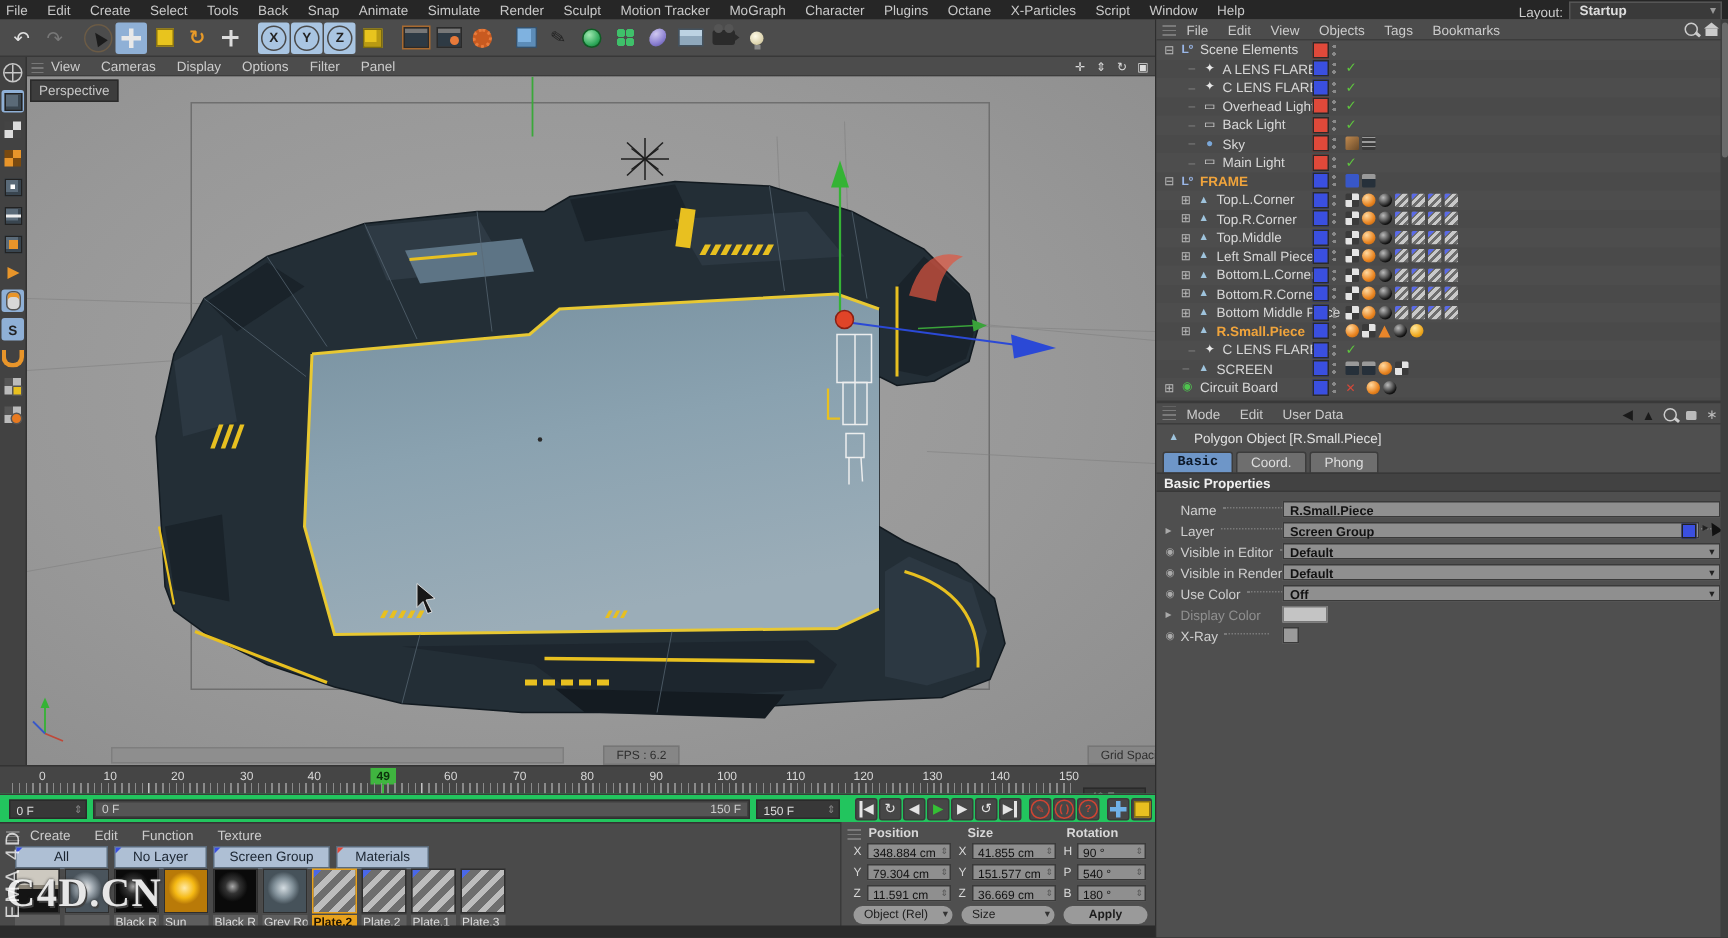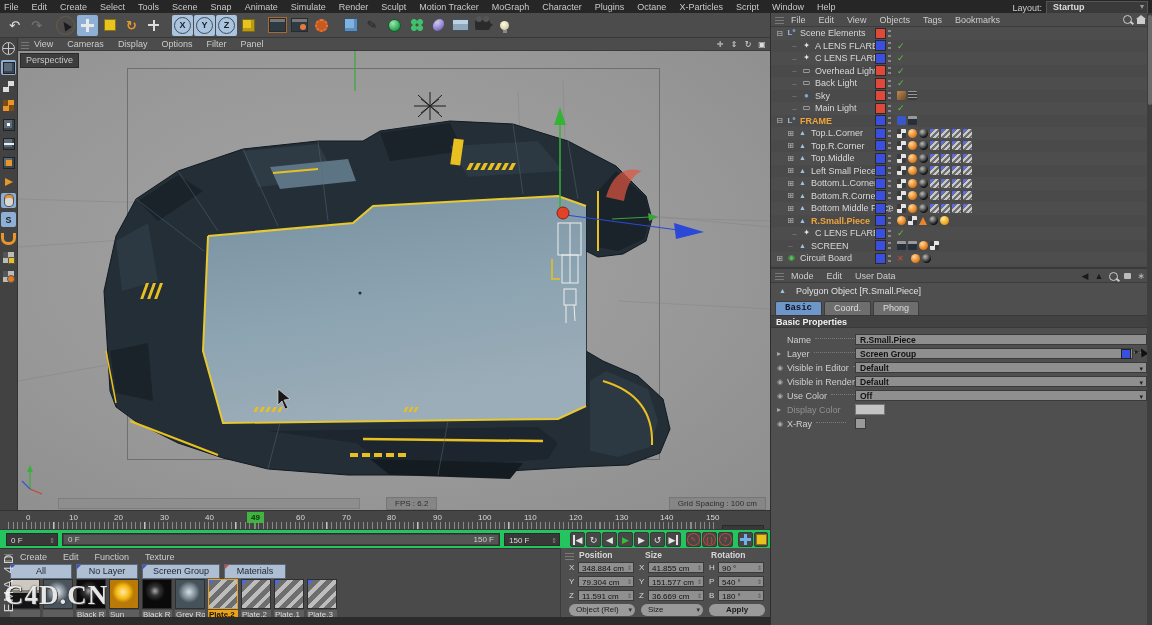--- a/index.html
+++ b/index.html
@@ -64,21 +64,21 @@
   .mini-quant::after{content:"";position:absolute;right:-1px;bottom:-1px;width:6px;height:6px;background:#e87a20;border-radius:50%;border:1px solid #555;}
   
   .viewport{left:18px;top:38px;width:752px;height:472px;background:#9c9c9c;}
   .vpmenu{position:absolute;left:0;top:0;width:100%;height:13px;background:#4c4c4c;display:flex;align-items:center;gap:14px;padding-left:16px;box-sizing:border-box;border-bottom:1px solid #3c3c3c;}
   .vpmenu .grip{position:absolute;left:3px;top:2px;width:8px;height:9px;background:repeating-linear-gradient(0deg,#777 0 1px,transparent 1px 3px);}
   .vpicons{position:absolute;right:3px;top:1px;display:flex;gap:4px;}
   .vpic{width:10px;height:10px;display:flex;align-items:center;justify-content:center;color:#ddd;font-size:8px;}
   .vcanvas{position:absolute;left:0;top:13px;width:752px;height:459px;background:radial-gradient(ellipse at 45% 45%,#a4a4a4 0%,#989898 60%,#8d8d8d 100%);overflow:hidden;}
   .persp{position:absolute;left:2px;top:2px;background:#3d3d3d;color:#c8c8c8;padding:1px 5px 2px;border:1px solid #2a2a2a;}
   .safeframe{position:absolute;left:109px;top:17px;width:531px;height:390px;border:1px solid #6f6f6f;}
-  .vinfobar{position:absolute;left:0;bottom:0;width:100%;height:14px;display:flex;align-items:center;}
+  .vinfobar{position:absolute;left:16px;bottom:0;width:100%;height:14px;display:flex;align-items:center;padding-left:40px;}
   .chip{background:#868686;color:#2e2e2e;padding:1px 8px;border:1px solid #767676;font-size:8px;}
   .fpschip{position:absolute;left:368px;top:1px;}
   .gridchip{position:absolute;right:4px;top:1px;}
   .statbar{position:absolute;left:40px;top:2px;width:300px;height:9px;background:#8e8e8e;border:1px solid #7e7e7e;}
   
   .ruler{left:0;top:510px;width:770px;height:19px;background:#454545;border-top:1px solid #333;}
   .tick{position:absolute;top:2px;color:#d8d8d8;font-size:8px;}
   .tickstrip{position:absolute;left:8px;top:11px;width:706px;height:7px;
      background:repeating-linear-gradient(90deg,#8a8a8a 0 1px,transparent 1px 4.55px),repeating-linear-gradient(90deg,#c2c2c2 0 1px,transparent 1px 45.5px);}
   .playhead{position:absolute;left:247px;top:1px;width:17px;height:11px;background:#3fb53f;color:#0c330c;font-weight:bold;text-align:center;font-size:8px;line-height:11px;}
@@ -202,21 +202,21 @@
 <body>
 
 <div id="root">
 
   <div class="abs menubar">
     <span class="mi">File</span>
     <span class="mi">Edit</span>
     <span class="mi">Create</span>
     <span class="mi">Select</span>
     <span class="mi">Tools</span>
-    <span class="mi">Scene</span>
+    <span class="mi">Back</span>
     <span class="mi">Snap</span>
     <span class="mi">Animate</span>
     <span class="mi">Simulate</span>
     <span class="mi">Render</span>
     <span class="mi">Sculpt</span>
     <span class="mi">Motion Tracker</span>
     <span class="mi">MoGraph</span>
     <span class="mi">Character</span>
     <span class="mi">Plugins</span>
     <span class="mi">Octane</span>

